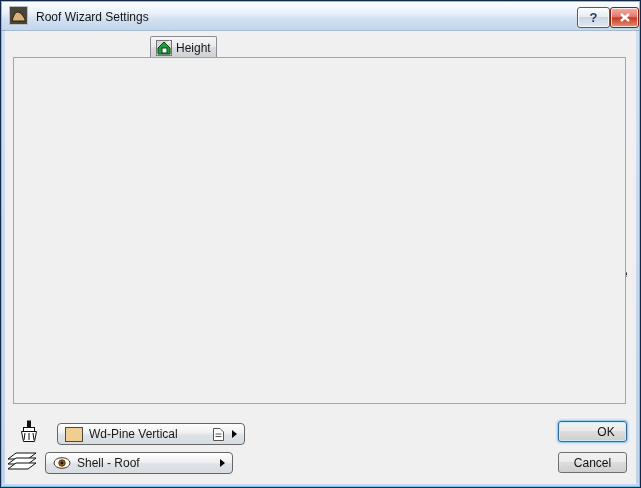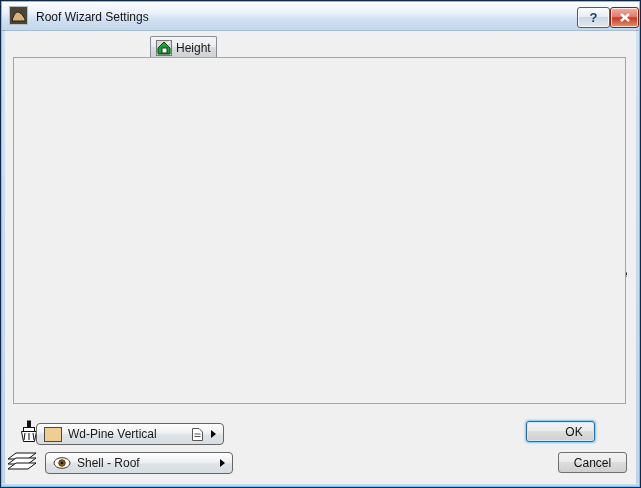--- a/index.html
+++ b/index.html
@@ -397,21 +397,21 @@
   <div class="a" style="left:18px;top:420px;width:26px;height:28px;">
     <svg width="22" height="26" viewBox="0 0 22 26">
       <rect x="9" y="0.5" width="4" height="7" fill="#111"></rect>
       <rect x="5.5" y="7.5" width="11" height="4" fill="#fff" stroke="#111"></rect>
       <polygon points="3.5,11.5 18.5,11.5 16.5,21.5 5.5,21.5" fill="#fff" stroke="#111"></polygon>
       <line x1="7" y1="13" x2="6" y2="20" stroke="#111"></line>
         <line x1="11" y1="13" x2="11" y2="20" stroke="#111"></line>
         <line x1="15" y1="13" x2="16" y2="20" stroke="#111"></line>
     </svg>
   </div>
-  <div class="dd" style="left:36px;top:423px;width:188px;height:22px;">
+  <div class="dd" style="left:57px;top:423px;width:188px;height:22px;">
     <span class="swatch"></span>
     <span>Wd-Pine Vertical</span>
     <svg style="margin-left:auto" width="11" height="13" viewBox="0 0 11 13">
       <path d="M0.5 0.5 H7 L10.5 4 V12.5 H0.5 Z" fill="#fff" stroke="#555"></path>
       <line x1="2.5" y1="6" x2="8.5" y2="6" stroke="#555"></line>
         <line x1="2.5" y1="8.5" x2="8.5" y2="8.5" stroke="#555"></line>
     </svg>
     <span class="arr" style="margin-left:2px"></span>
   </div>
 
@@ -425,20 +425,20 @@
   <div class="dd" style="left:45px;top:452px;width:188px;height:22px;">
     <svg width="18" height="12" viewBox="0 0 18 12">
       <ellipse cx="9" cy="6" rx="8" ry="5.3" fill="#fff" stroke="#4a3214"></ellipse>
       <circle cx="9" cy="6" r="3.2" fill="#9a6a14" stroke="#4a3214"></circle>
       <circle cx="9" cy="6" r="1.4" fill="#111"></circle>
     </svg>
     <span>Shell - Roof</span>
     <span class="arr"></span>
   </div>
 
-  <div class="btn default" style="left:526px;top:421px;width:69px;height:21px;padding-left:27px;">
+  <div class="btn default" style="left:558px;top:421px;width:69px;height:21px;padding-left:27px;">
     <span>OK</span>
   </div>
   <div class="btn" style="left:558px;top:452px;width:69px;height:21px;">
     <span>Cancel</span>
   </div>
 
 </div>
 
 </body></html>

